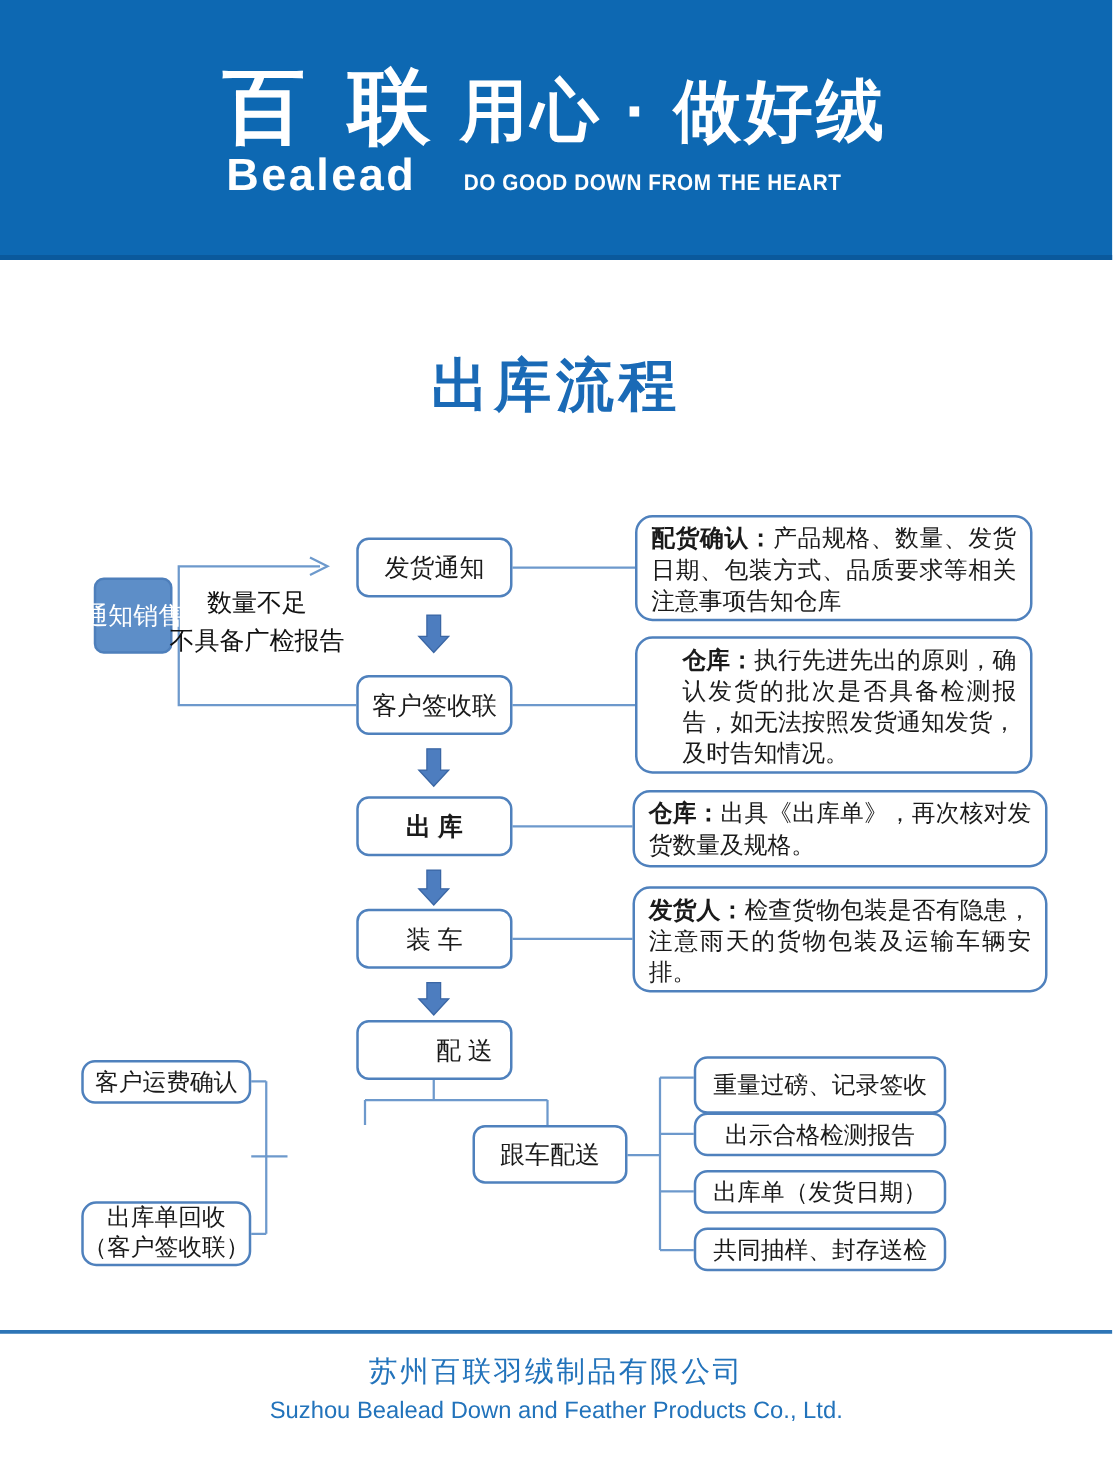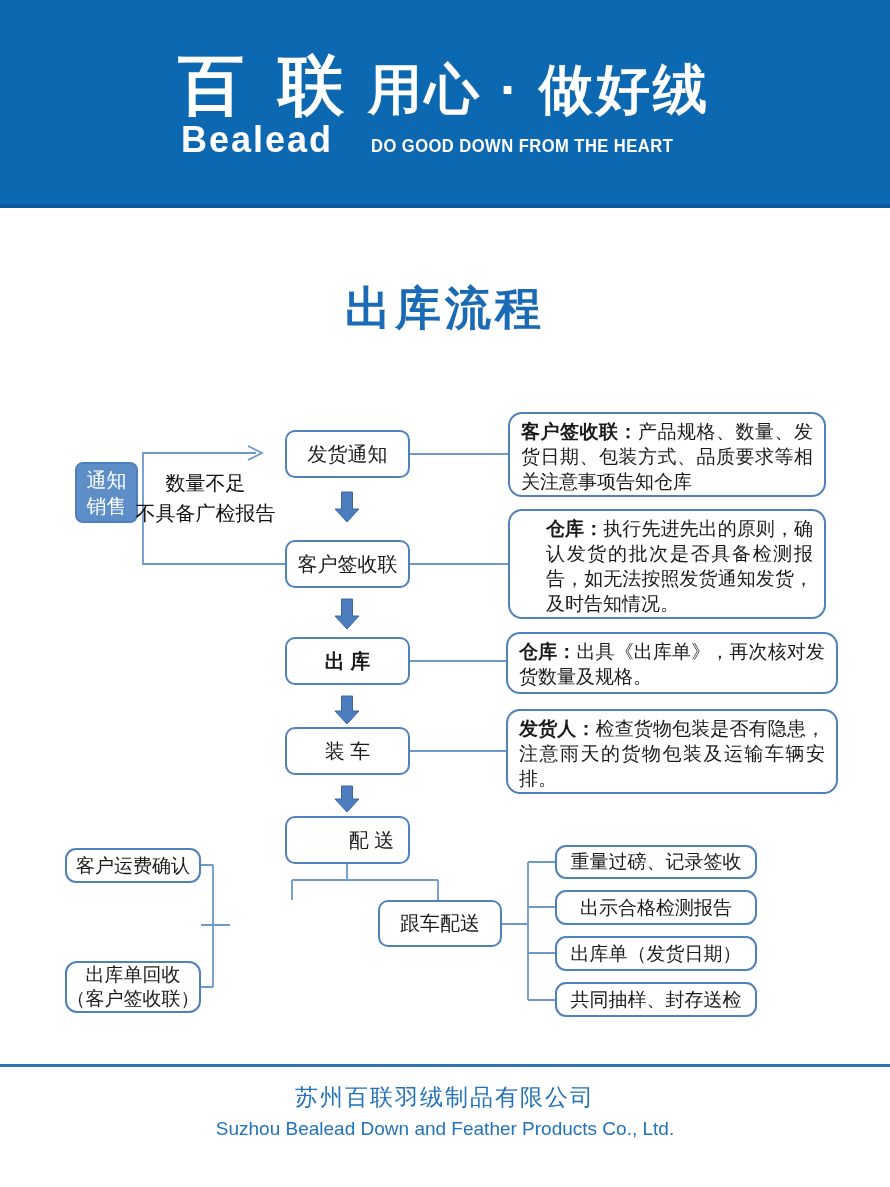--- a/index.html
+++ b/index.html
@@ -34,21 +34,21 @@
     font-size:46px;font-weight:bold;color:#1a6ab6;letter-spacing:4px;
   }
   
   .fbox{
     position:absolute;background:#ffffff;border:2px solid #4f81bd;border-radius:10px;
     display:flex;align-items:center;justify-content:center;text-align:center;
     font-size:20px;color:#1a1a1a;box-sizing:border-box;white-space:nowrap;
   }
   .notify{
     background:#5d8ec8;border:2px solid #4e7fbb;border-radius:8px;color:#ffffff;
-    font-size:20px;line-height:1.3;flex-direction:column;
+    font-size:20px;line-height:1.3;flex-direction:row;
   }
   .ann{
     position:absolute;background:#ffffff;border:2px solid #4f81bd;border-radius:14px;
     box-sizing:border-box;font-size:19px;line-height:25px;color:#1a1a1a;
     padding:5px 11px;text-align:justify;
   }
   .ann b{font-weight:bold;}
   .sbox{font-size:19px;border-radius:11px;}
   .sbox2{font-size:19px;border-radius:12px;flex-direction:column;line-height:24px;}
   .note-text{
@@ -114,41 +114,41 @@
     <div>不具备广检报告</div>
   </div>
 
   <div class="fbox" style="left:285px;top:430px;width:125px;height:48px;">发货通知</div>
   <div class="fbox" style="left:285px;top:540px;width:125px;height:48px;">客户签收联</div>
   <div class="fbox" style="left:285px;top:637px;width:125px;height:48px;font-weight:bold;">出 库</div>
   <div class="fbox" style="left:285px;top:727px;width:125px;height:48px;">装 车</div>
   <div class="fbox" style="left:285px;top:816px;width:125px;height:48px;padding-left:48px;">配 送</div>
 
   <div class="ann" style="left:508px;top:412px;width:318px;height:85px;">
-    <b>客户签收联：</b><span>产品规格、数量、发货日期、包装方式、品质要求等相关注意事项告知仓库</span>
+    <b>配货确认：</b><span>产品规格、数量、发货日期、包装方式、品质要求等相关注意事项告知仓库</span>
   </div>
   <div class="ann" style="left:508px;top:509px;width:318px;height:110px;padding-left:36px;">
     <b>仓库：</b><span>执行先进先出的原则，确认发货的批次是否具备检测报告，如无法按照发货通知发货，及时告知情况。</span>
   </div>
   <div class="ann" style="left:506px;top:632px;width:332px;height:62px;">
     <b>仓库：</b><span>出具《出库单》，再次核对发货数量及规格。</span>
   </div>
   <div class="ann" style="left:506px;top:709px;width:332px;height:85px;">
     <b>发货人：</b><span>检查货物包装是否有隐患，注意雨天的货物包装及运输车辆安排。</span>
   </div>
 
   <div class="fbox" style="left:378px;top:900px;width:124px;height:47px;">跟车配送</div>
 
   <div class="fbox sbox" style="left:65px;top:848px;width:136px;height:35px;">客户运费确认</div>
   <div class="fbox sbox2" style="left:65px;top:961px;width:136px;height:52px;">
     <span>出库单回收</span>
     <span>（客户签收联）</span>
   </div>
 
-  <div class="fbox sbox" style="left:555px;top:845px;width:202px;height:34px;">重量过磅、记录签收</div>
+  <div class="fbox sbox" style="left:555px;top:845px;width:202px;height:46px;">重量过磅、记录签收</div>
   <div class="fbox sbox" style="left:555px;top:890px;width:202px;height:35px;">出示合格检测报告</div>
   <div class="fbox sbox" style="left:555px;top:936px;width:202px;height:35px;">出库单（发货日期）</div>
   <div class="fbox sbox" style="left:555px;top:982px;width:202px;height:35px;">共同抽样、封存送检</div>
 
   <div class="footer-line"></div>
   <div class="footer-cn">苏州百联羽绒制品有限公司</div>
   <div class="footer-en">Suzhou Bealead Down and Feather Products Co., Ltd.</div>
 
 </div>
 

